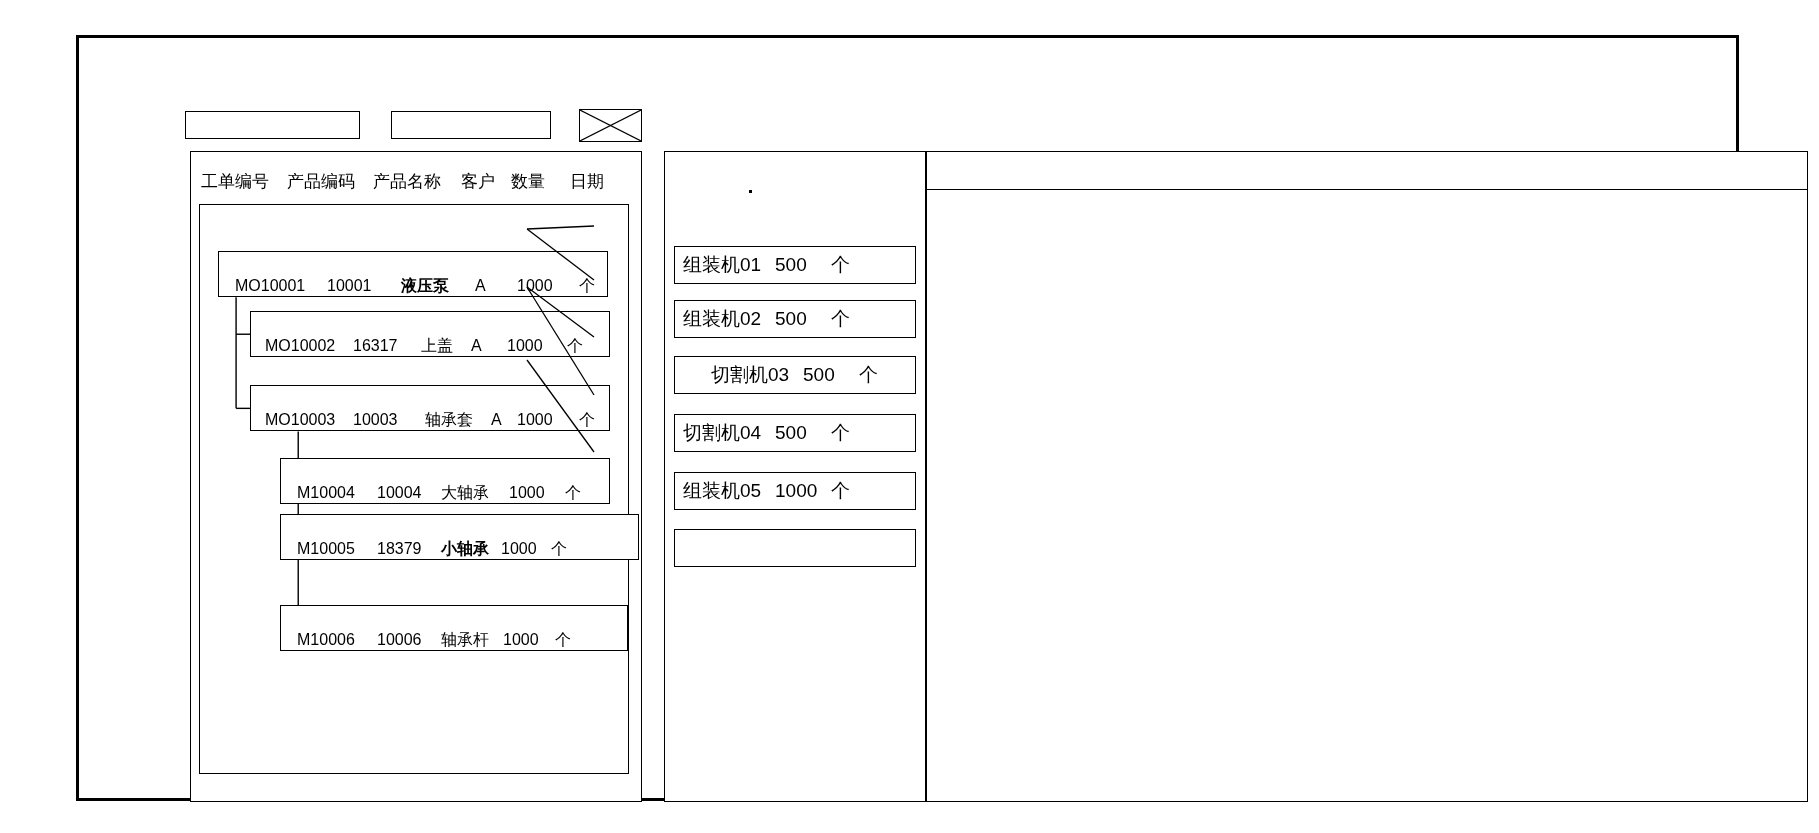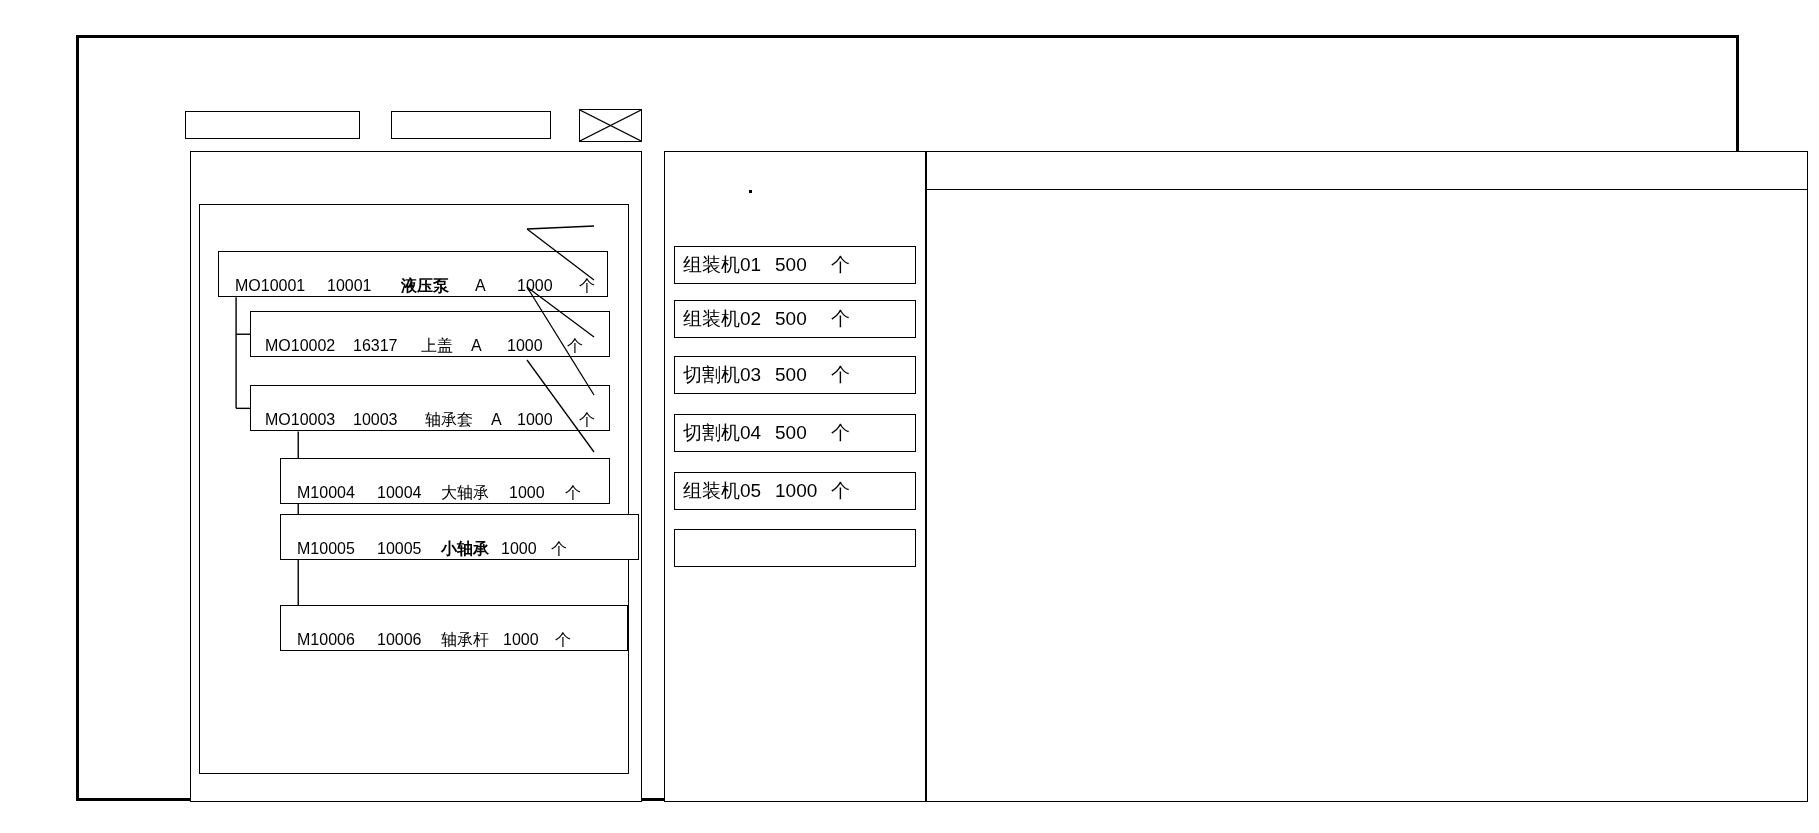--- a/index.html
+++ b/index.html
@@ -48,21 +48,21 @@
   .tree-lines{position:absolute;left:0;top:0;width:100%;height:100%;pointer-events:none;}
 
   
   .mid-panel{position:absolute;left:585px;top:113px;width:262px;height:651px;border:1.5px solid #000;background:#fff;box-sizing:border-box;}
   .mid-dot{position:absolute;left:84px;top:38px;width:3px;height:3px;background:#000;}
   .mrow{position:absolute;left:9px;width:242px;height:38px;border:1.5px solid #000;background:#fff;box-sizing:border-box;
         display:flex;align-items:center;white-space:nowrap;font-size:19px;}
   .mrow .m0{display:inline-block;margin-left:8px;width:92px;}
   .mrow .m1{display:inline-block;width:56px;}
   .mrow .m2{display:inline-block;}
-  .mr0{top:94px;} .mr1{top:148px;} .mr2{top:204px;} .mr3{top:262px;} .mr4{top:320px;} .mr5{top:377px;}
+  .mr0{top:94px;} .mr1{top:148px;} .mr2{top:204px;padding-left:28px;} .mr3{top:262px;} .mr4{top:320px;} .mr5{top:377px;}
   .mrow.empty{border:1.5px solid #000;}
 
   
   .right-panel{position:absolute;left:847px;top:113px;width:882px;height:651px;border:1.5px solid #000;background:#fff;box-sizing:border-box;}
   .right-divider{position:absolute;left:0;top:37px;width:100%;height:0;border-top:1.5px solid #000;}
 
   
   .connectors{position:absolute;left:0;top:0;width:1819px;height:833px;pointer-events:none;}
 </style>
 </head>
@@ -78,20 +78,28 @@
     </div>
     <div class="tb-img">
       <svg viewBox="0 0 63 33" preserveAspectRatio="none">
         <line x1="0" y1="0" x2="63" y2="33" stroke="#000" stroke-width="1.2"></line>
         <line x1="63" y1="0" x2="0" y2="33" stroke="#000" stroke-width="1.2"></line>
       </svg>
     </div>
 
     <div class="left-panel">
 
+      <div class="col-headers">
+        <span class="col-h ch0">工单编号</span>
+        <span class="col-h ch1">产品编码</span>
+        <span class="col-h ch2">产品名称</span>
+        <span class="col-h ch3">客户</span>
+        <span class="col-h ch4">数量</span>
+        <span class="col-h ch5">日期</span>
+      </div>
 
       <div class="tree-box">
 
         <svg class="tree-lines" viewBox="0 0 427 567" preserveAspectRatio="none">
 
           <path d="M 36 92 L 36 203" stroke="#000" stroke-width="1.4" fill="none"></path>
           <path d="M 36 129 L 50 129" stroke="#000" stroke-width="1.4" fill="none"></path>
           <path d="M 36 203 L 50 203" stroke="#000" stroke-width="1.4" fill="none"></path>
 
           <path d="M 98 226 L 98 423" stroke="#000" stroke-width="1.4" fill="none"></path>
@@ -130,21 +138,21 @@
         <div class="trow tr3">
           <span class="c c0">M10004</span>
           <span class="c c1">10004</span>
           <span class="c c2">大轴承</span>
           <span class="c c3">1000</span>
           <span class="c c4">个</span>
         </div>
 
         <div class="trow tr4">
           <span class="c c0">M10005</span>
-          <span class="c c1">10005</span>
+          <span class="c c1">18379</span>
           <span class="c c2">小轴承</span>
           <span class="c c3">1000</span>
           <span class="c c4">个</span>
         </div>
 
         <div class="trow tr5">
           <span class="c c0">M10006</span>
           <span class="c c1">10006</span>
           <span class="c c2">轴承杆</span>
           <span class="c c3">1000</span>

